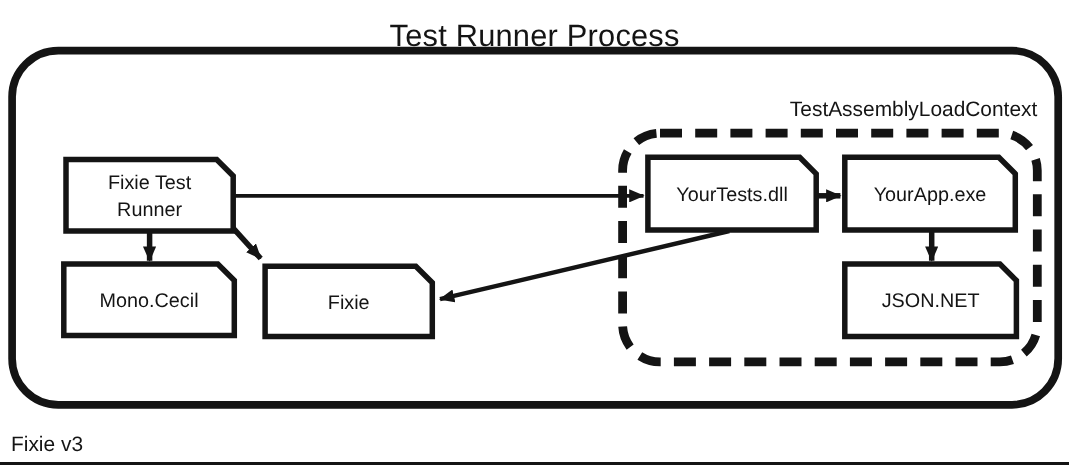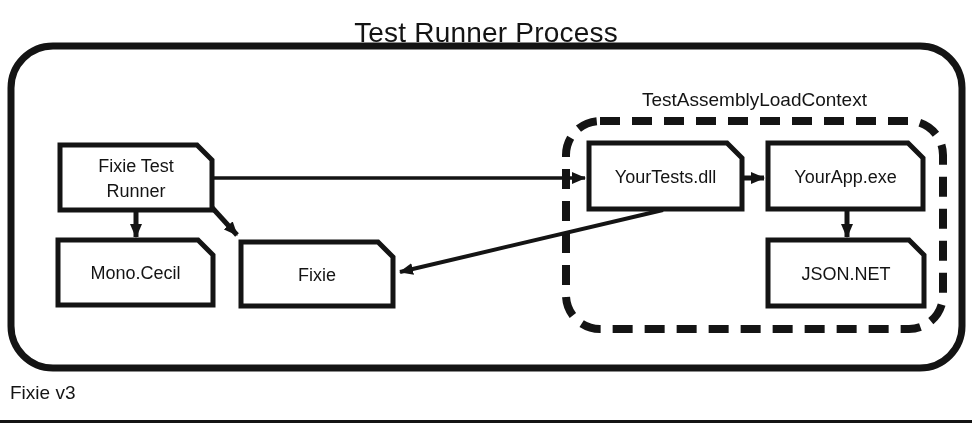--- a/index.html
+++ b/index.html
@@ -7,25 +7,25 @@
     position:relative;width:972px;height:423px;background:#ffffff;
     font-family:"Liberation Sans",sans-serif;overflow:hidden;
   }
   .stage svg{position:absolute;left:0;top:0;}
   .stage svg text{font-family:"Liberation Sans",sans-serif;}
   .title{
     position:absolute;top:17px;left:0;width:100%;text-align:center;
     font-size:28px;color:#141414;letter-spacing:.2px;
   }
   .context-label{
-    position:absolute;left:566px;top:89px;width:377px;text-align:center;
+    position:absolute;left:566px;top:89px;width:377px;text-align:right;
     font-size:19px;color:#141414;
   }
   .footer{
-    position:absolute;left:10px;top:382px;font-size:19px;color:#141414;text-align:center;
+    position:absolute;left:10px;top:394px;font-size:19px;color:#141414;text-align:center;
   }
   .bottom-edge{
     position:absolute;left:0;bottom:0;width:100%;height:3px;background:#141414;
   }
 </style>
 </head>
 <body>
 
 <div class="stage">
   <svg id="diagram-svg" width="972" height="423" viewBox="0 0 972 423">

